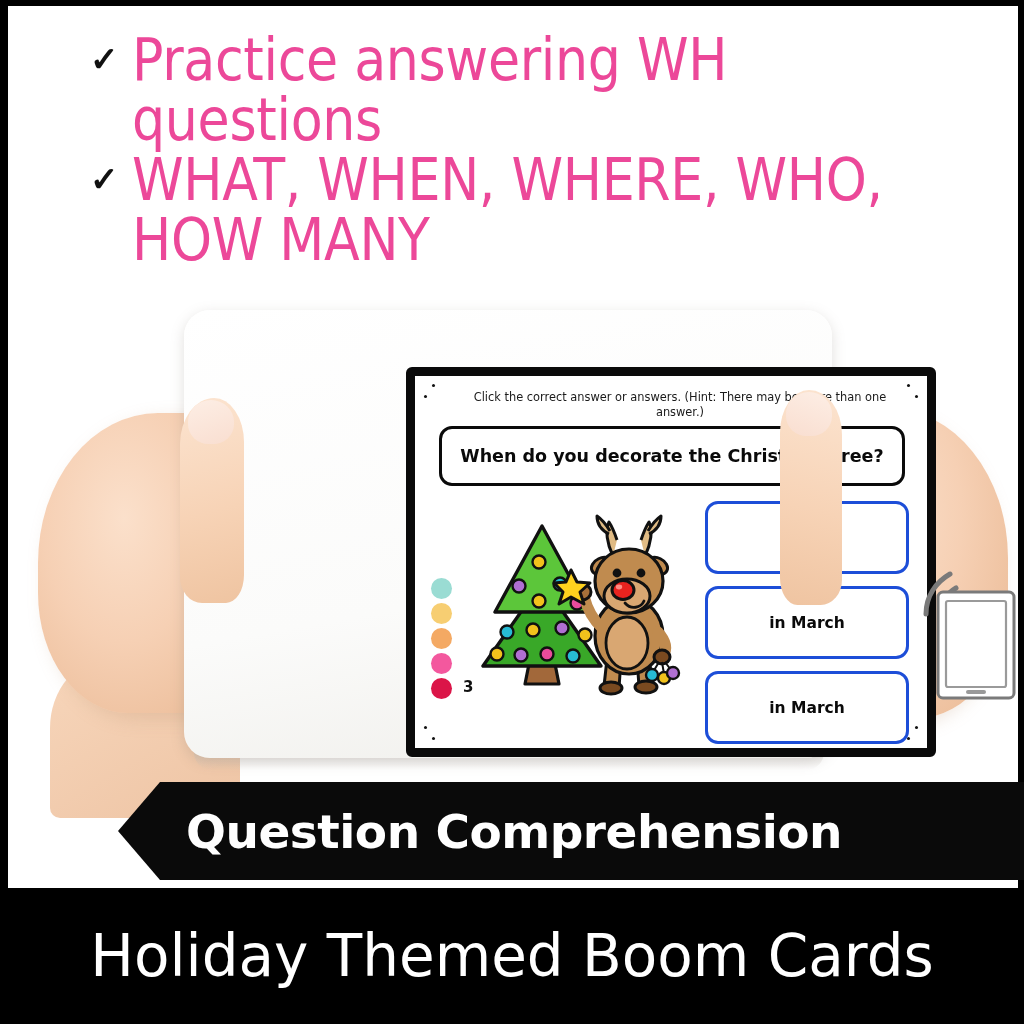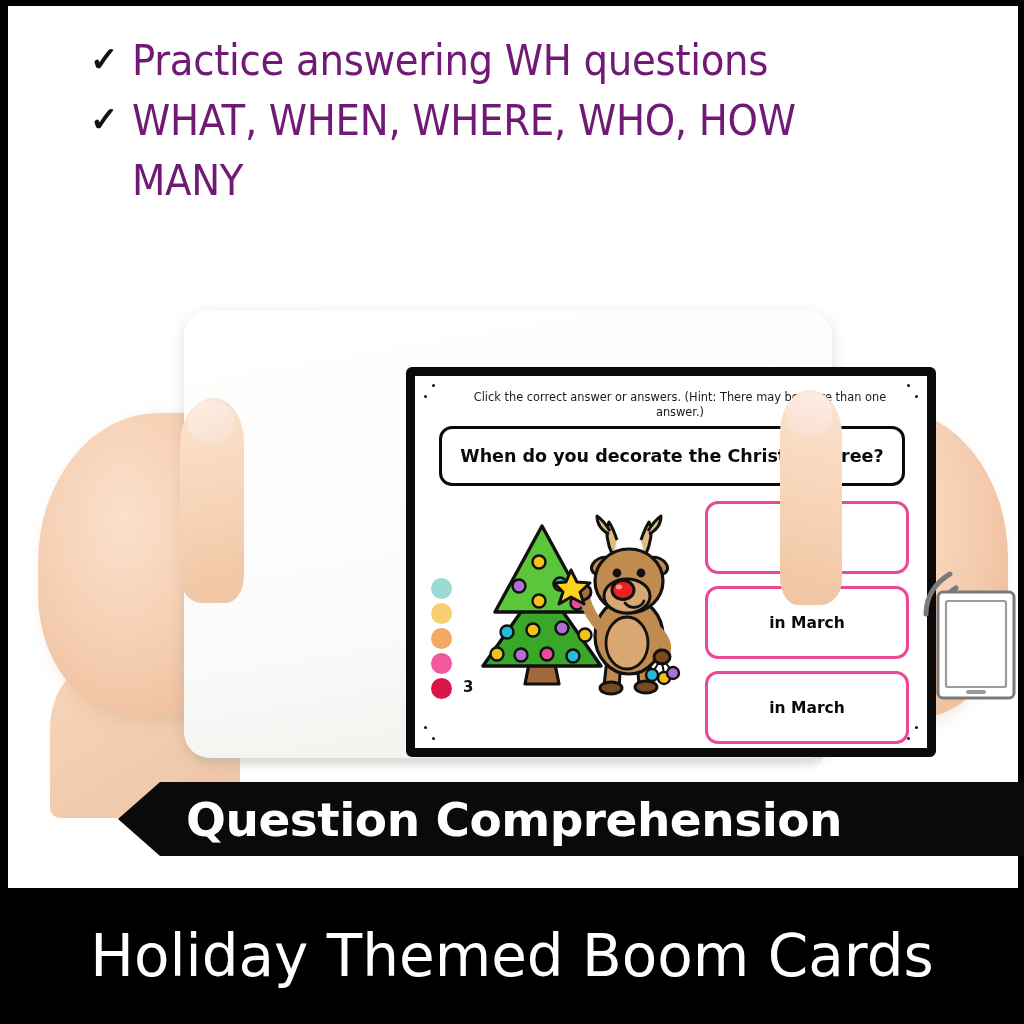--- a/index.html
+++ b/index.html
@@ -33,24 +33,24 @@
   }
   .check-icon {
     font-size: 34px;
     line-height: 58px;
     color: #111111;
     flex: 0 0 auto;
     font-weight: 700;
     width: 28px;
   }
   .bullet-text {
-    font-size: 43px;
+    font-size: 58px;
     line-height: 60px;
     letter-spacing: -0.3px;
-    color: #701a75;
+    color: #ec4899;
     font-weight: 400;
     font-family: "DejaVu Sans", sans-serif;
     font-stretch: condensed;
   }
 
   
   #scene {
     position: absolute; left: 0px; top: 272px; width: 1010px; height: 520px;
   }
 
@@ -166,21 +166,21 @@
     color: #0a0a0a;
     font-family: "DejaVu Sans", sans-serif;
   }
 
   
   #answers {
     position: absolute; right: 18px; top: 125px; width: 204px;
   }
   .answer-choice {
     height: 73px;
-    border: 3px solid #ec4899;
+    border: 3px solid #1d4ed8;
     border-radius: 13px;
     display: flex; align-items: center; justify-content: center;
     margin-bottom: 12px;
     background: #ffffff;
     font-size: 15.5px;
     font-weight: 700;
     color: #0a0a0a;
     font-family: "DejaVu Sans", sans-serif;
   }
 
@@ -203,21 +203,21 @@
     position: absolute; left: 52px; top: 128px; width: 215px; height: 200px;
   }
 
   
   #device-icon {
     position: absolute; left: 896px; top: 292px; width: 120px; height: 130px;
   }
 
   
   #banner {
-    position: absolute; left: 118px; top: 782px; width: 906px; height: 74px;
+    position: absolute; left: 118px; top: 782px; width: 906px; height: 98px;
     background: #0a0a0a;
     clip-path: polygon(42px 0, 100% 0, 100% 100%, 42px 100%, 0 50%);
     display: flex; align-items: center;
     z-index: 5;
   }
   #banner-title {
     margin-left: 68px;
     color: #ffffff;
     font-size: 47px;
     font-weight: 700;

